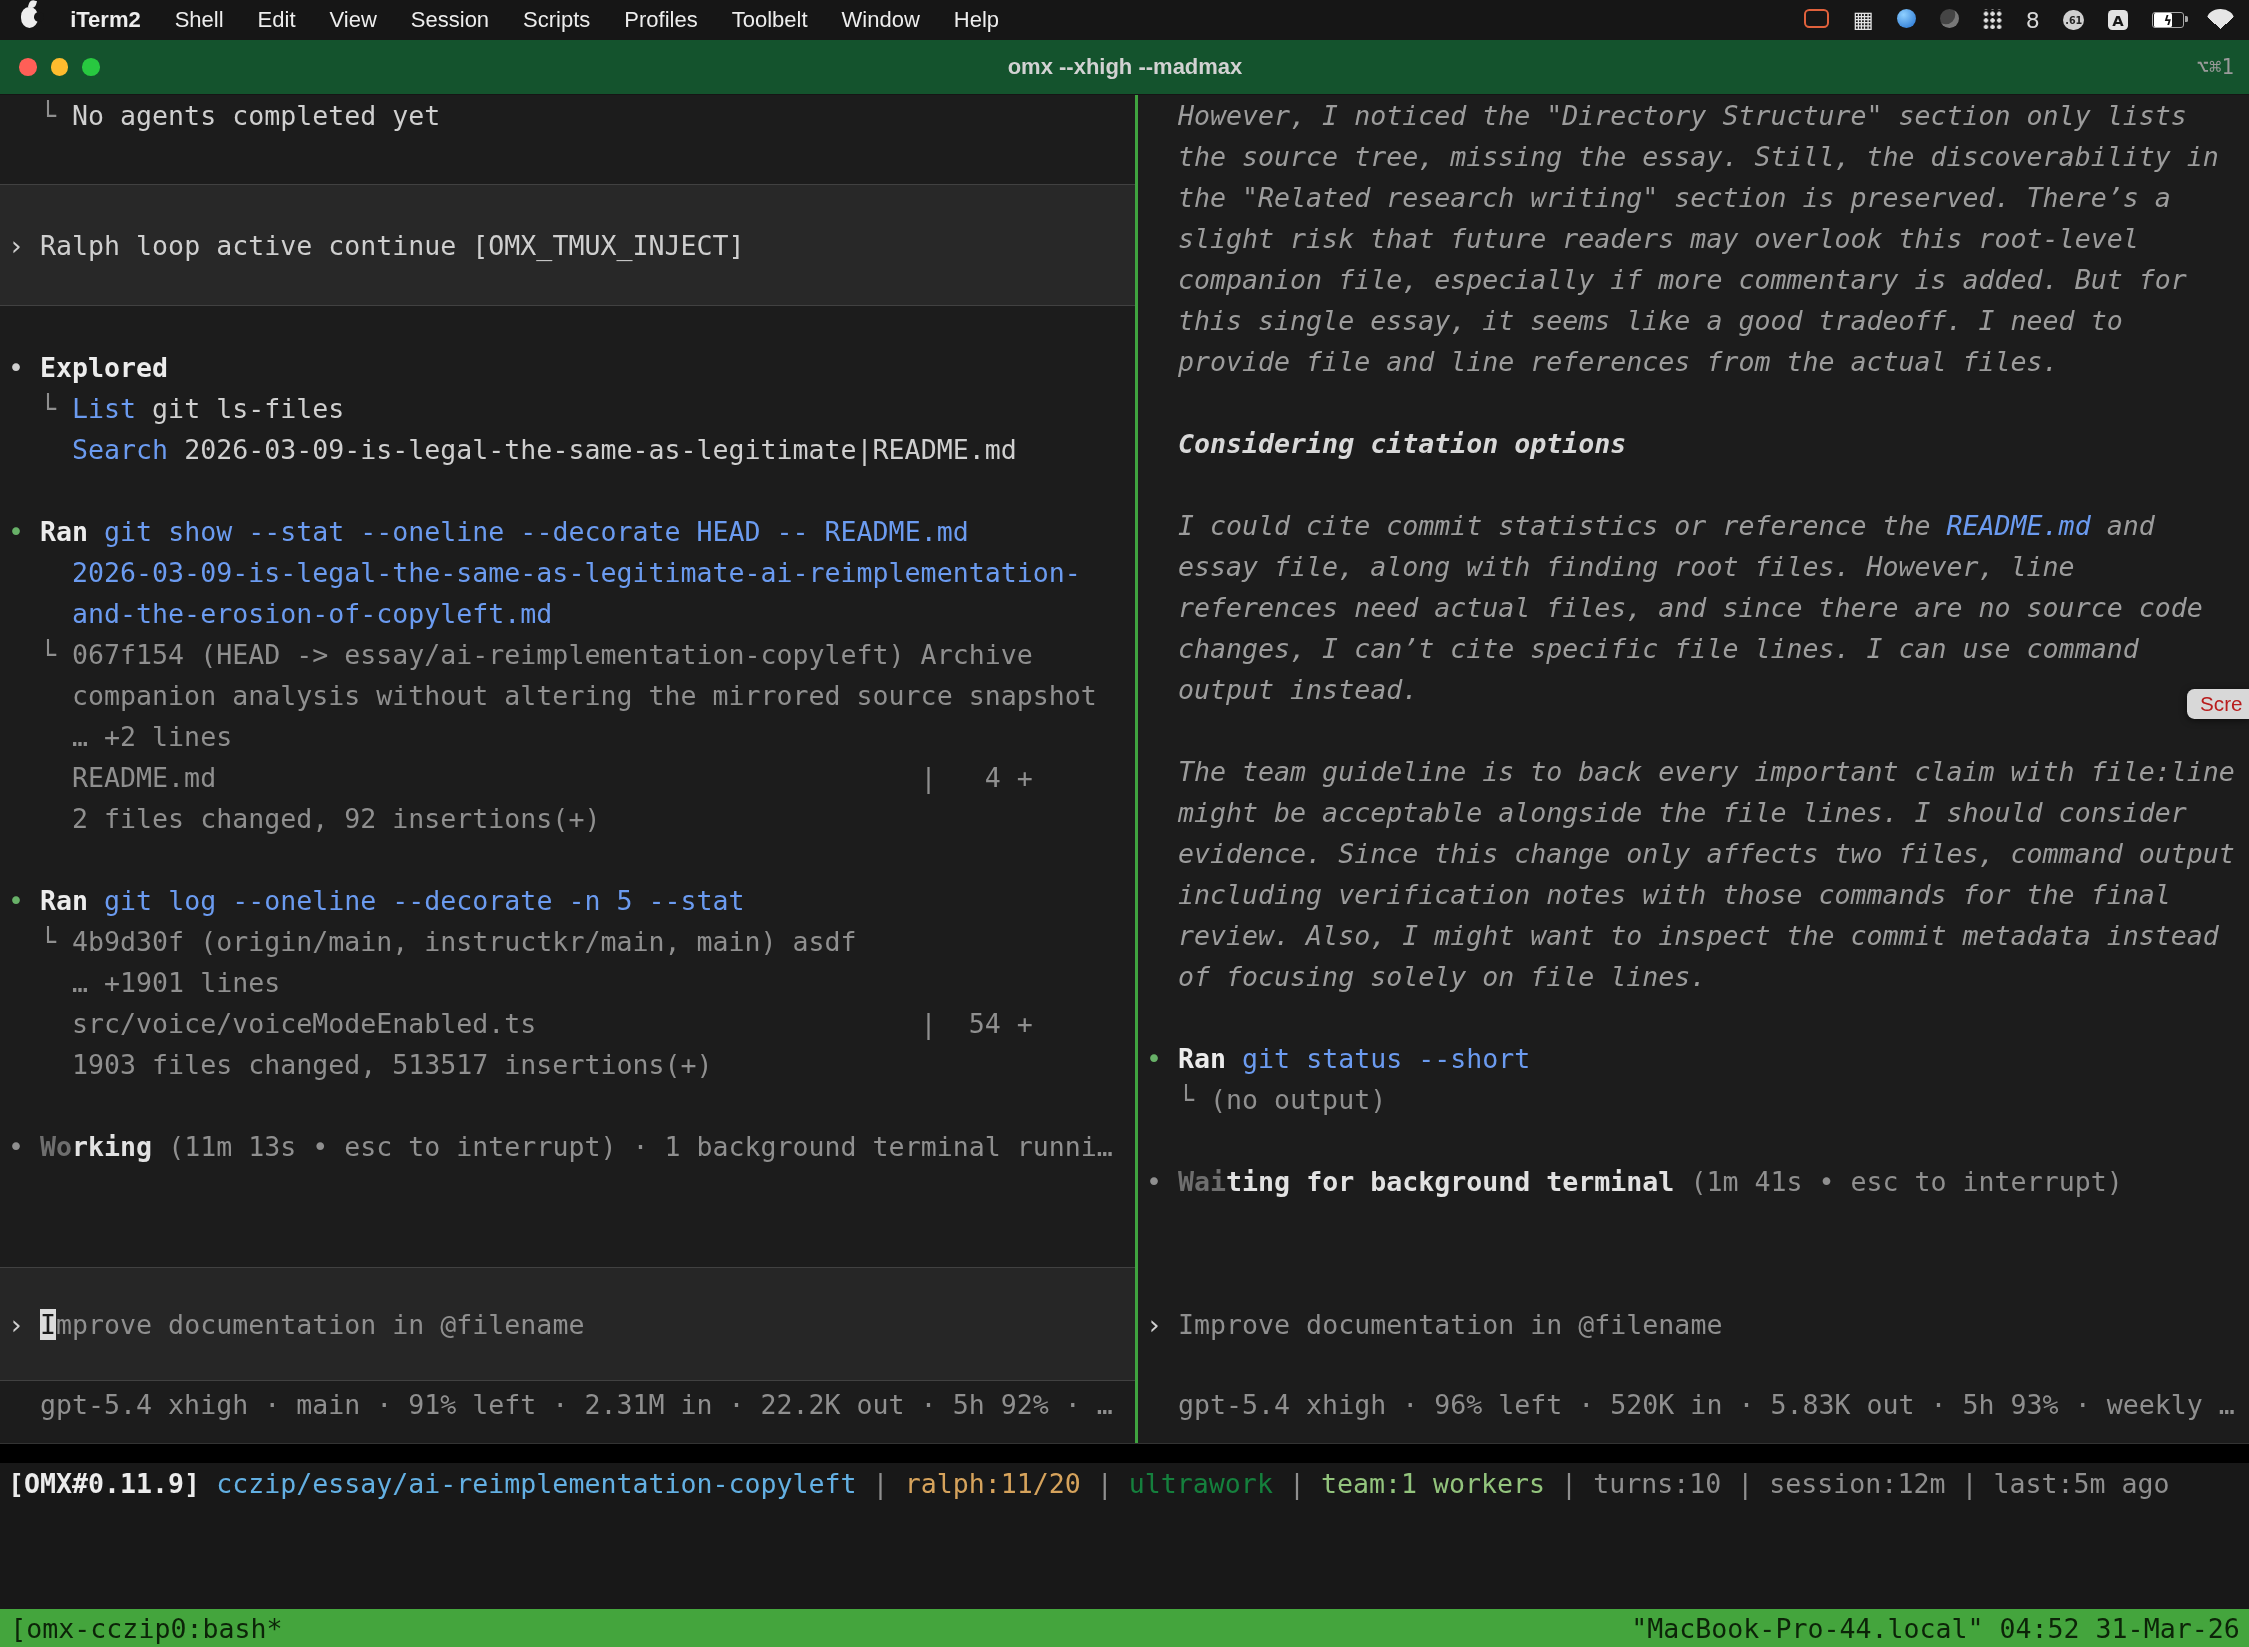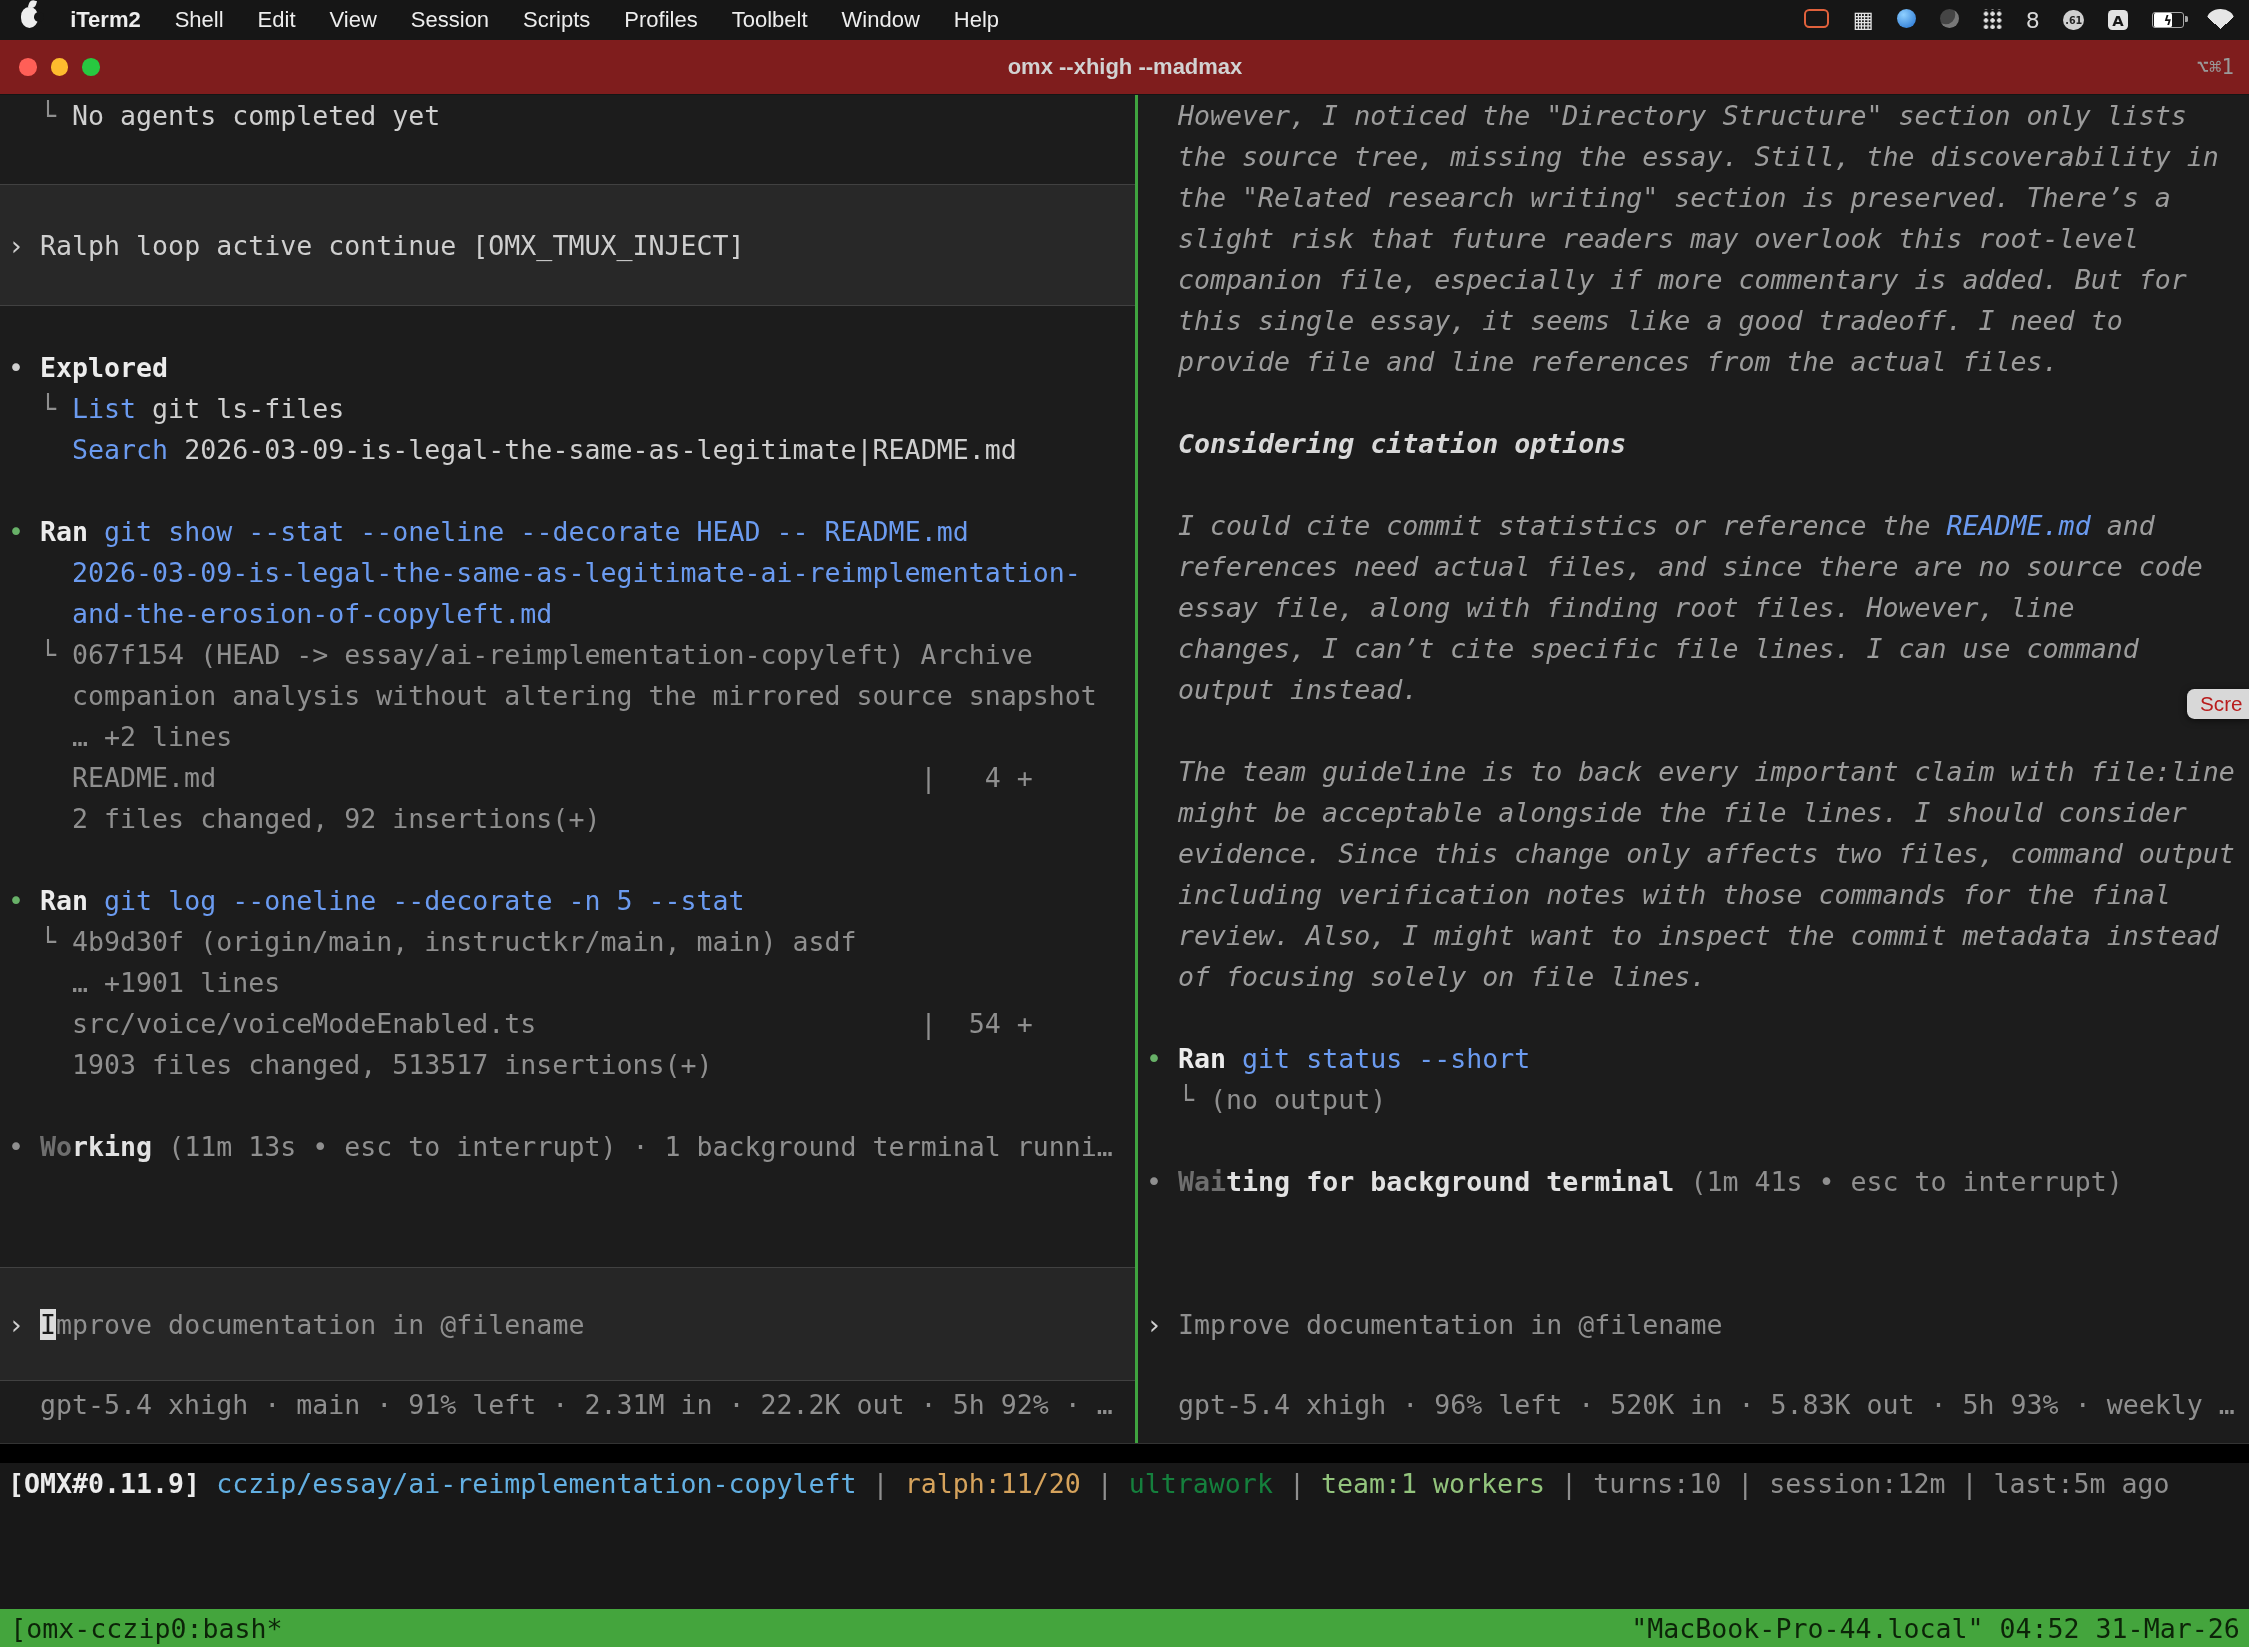--- a/index.html
+++ b/index.html
@@ -22,21 +22,21 @@
   .ic-dots-grid-icon{width:20px;height:20px;background-image:radial-gradient(#e0e0e0 1.9px,transparent 2.4px);background-size:6.6px 6.6px;background-position:0.7px 1.5px}
   .ic-figure-eight-icon{font-size:22px;color:#d8d8d8}
   .ic-battery-meter-icon{width:20.7px;height:20.7px;border-radius:50%;background:#cfcfcf;color:#222;font-size:9.6px;font-weight:700}
   .ic-input-source-icon{width:20.7px;height:20.7px;border-radius:4.4px;background:#e3e3e3;color:#161616;font-size:14.8px;font-weight:700}
   .ic-battery-icon{width:29.5px;height:14.8px;border:1.5px solid #a8a8a8;border-radius:3px;position:relative;z-index:0;color:#101010;font-size:12.5px;font-weight:700}
   .ic-battery-icon::before{content:"";position:absolute;right:-5.9px;top:3px;width:3px;height:6.6px;background:#a8a8a8;border-radius:0 1.5px 1.5px 0}
   .ic-battery-icon::after{content:"";position:absolute;left:0.7px;top:0.7px;bottom:0.7px;width:18.5px;background:#fff;border-radius:1.5px;z-index:-1}
   .ic-wifi-icon{width:26.6px;height:20px;background:conic-gradient(from -48deg at 50% 100%,#e6e6e6 0 96deg,transparent 96deg);border-radius:50% 50% 3px 3px}
 
   
-  .titlebar{height:55px;background:#7f1d1d;position:relative;display:flex;align-items:center;border-bottom:0.7px solid #151515;box-sizing:border-box}
+  .titlebar{height:55px;background:#14532d;position:relative;display:flex;align-items:center;border-bottom:0.7px solid #151515;box-sizing:border-box}
   .traffic{display:flex;gap:14px;padding-left:19px;z-index:2}
   .tl{width:17.7px;height:17.7px;border-radius:50%}
   .tl.red{background:#ff5f57}.tl.yellow{background:#febc2e}.tl.green{background:#28c840}
   .wtitle{position:absolute;left:0;right:0;text-align:center;color:#d2d2d2;font-size:22px;font-weight:700}
   .wshortcut{position:absolute;right:16px;color:#9a9a9a;font:20.7px "DejaVu Sans Mono","DejaVu Sans",monospace}
 
   
   .terminal{display:flex;background:#1c1c1c;height:1348px;border-bottom:1.5px solid #333;box-sizing:content-box}
   .pane{position:relative;overflow:hidden}
   .pane.left{width:1135px;flex:none}
@@ -158,22 +158,22 @@
         <div class="tline"><span class="c-i">  the source tree, missing the essay. Still, the discoverability in</span></div>
         <div class="tline"><span class="c-i">  the "Related research writing" section is preserved. There’s a</span></div>
         <div class="tline"><span class="c-i">  slight risk that future readers may overlook this root-level</span></div>
         <div class="tline"><span class="c-i">  companion file, especially if more commentary is added. But for</span></div>
         <div class="tline"><span class="c-i">  this single essay, it seems like a good tradeoff. I need to</span></div>
         <div class="tline"><span class="c-i">  provide file and line references from the actual files.</span></div>
         <div style="height: 41px;"></div>
         <div class="tline"><span class="c-iw">  Considering citation options</span></div>
         <div style="height: 41px;"></div>
         <div class="tline"><span class="c-i">  I could cite commit statistics or reference the </span><span class="c-ib">README.md</span><span class="c-i"> and</span></div>
+        <div class="tline"><span class="c-i">  essay file, along with finding root files. However, line</span></div>
         <div class="tline"><span class="c-i">  references need actual files, and since there are no source code</span></div>
-        <div class="tline"><span class="c-i">  essay file, along with finding root files. However, line</span></div>
         <div class="tline"><span class="c-i">  changes, I can’t cite specific file lines. I can use command</span></div>
         <div class="tline"><span class="c-i">  output instead.</span></div>
         <div style="height: 41px;"></div>
         <div class="tline"><span class="c-i">  The team guideline is to back every important claim with file:line</span></div>
         <div class="tline"><span class="c-i">  might be acceptable alongside the file lines. I should consider</span></div>
         <div class="tline"><span class="c-i">  evidence. Since this change only affects two files, command output</span></div>
         <div class="tline"><span class="c-i">  including verification notes with those commands for the final</span></div>
         <div class="tline"><span class="c-i">  review. Also, I might want to inspect the commit metadata instead</span></div>
         <div class="tline"><span class="c-i">  of focusing solely on file lines.</span></div>
         <div style="height: 41px;"></div>

